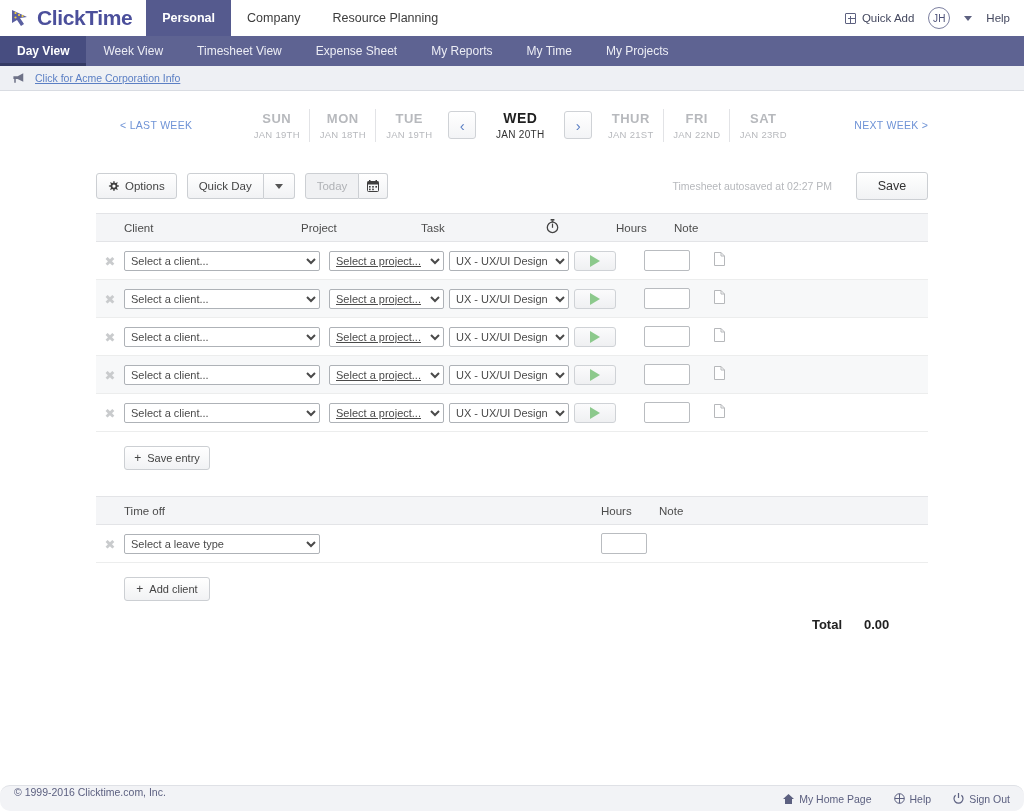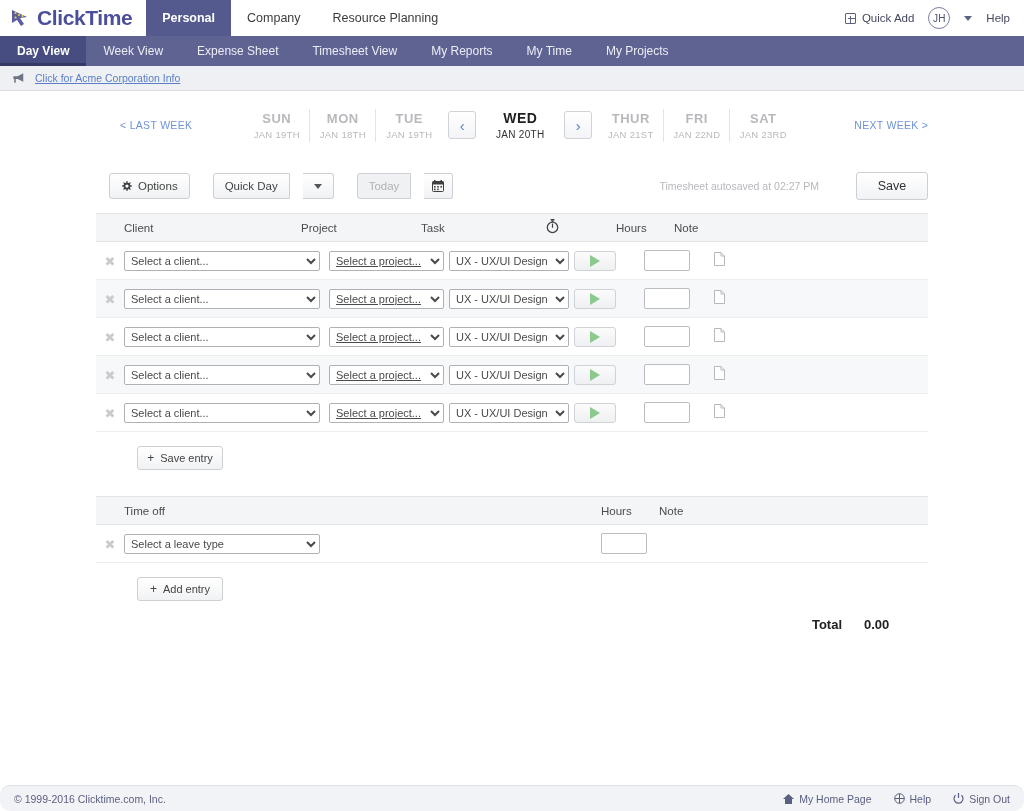--- a/index.html
+++ b/index.html
@@ -178,21 +178,20 @@
   .btn {
     height: 26px;
     border: 1px solid #cccfd3;
     border-radius: 3px;
     background: linear-gradient(#ffffff, #f1f2f4);
     font-size: 11.5px; color: #444;
     display: flex; align-items: center; justify-content: center;
     padding: 0 11px;
     cursor: pointer;
     white-space: nowrap;
-    margin-left: 13px;
   }
   .btn-group { display: flex; }
   .btn-group .btn { border-radius: 0; border-left: none; }
   .btn-group .btn:first-child { border-radius: 3px 0 0 3px; border-left: 1px solid #cccfd3; }
   .btn-group .btn:last-child { border-radius: 0 3px 3px 0; }
   .btn .gear { margin-right: 6px; display:inline-block; }
   .btn.disabled { color: #b0b2b6; background: #f0f1f3; }
   .btn.cal { padding: 0 8px; }
   .caret-sm {
     width: 0; height: 0;
@@ -301,21 +300,21 @@
     width: 86px; text-align: left; padding-left: 22px;
     font-size: 13px; font-weight: bold; color: #222;
   }
 
   
   .footer {
     position: absolute; left: 0; bottom: 0;
     width: 1024px; height: 26px;
     background: #f2f3f6;
     border-top: 1px solid #dfe1e6;
-    display: flex; align-items: center;
+    display: flex; 
     padding: 0 14px;
     font-size: 10.5px; color: #5c6080; border-radius: 10px;
   }
   .footer-right {
     margin-left: auto; display: flex; align-items: center; gap: 22px;
   }
   .fitem { display: flex; align-items: center; gap: 5px; cursor: pointer; }
   .fitem svg { display:block; }
 </style>
 </head>
@@ -344,22 +343,22 @@
     </div>
     <div class="avatar">JH</div>
     <div class="caret-down"></div>
     <div class="help-top">Help</div>
   </div>
 </div>
 
 <div class="subnav">
   <div class="subnav-item active">Day View</div>
   <div class="subnav-item">Week View</div>
+  <div class="subnav-item">Timesheet View</div>
   <div class="subnav-item">Expense Sheet</div>
-  <div class="subnav-item">Timesheet View</div>
   <div class="subnav-item">My Reports</div>
   <div class="subnav-item">My Time</div>
   <div class="subnav-item">My Projects</div>
 </div>
 
 <div class="notice">
   <svg class="megaphone" viewBox="0 0 16 12">
     <path d="M1.5 4.2 L6 4.2 L12 1 L12 10 L6 7 L4 7 L4 11 L2.4 11 L2.4 7 L1.5 7 Z" fill="#6e7287"></path>
   </svg>
   <a>Click for Acme Corporation Info</a>
@@ -630,21 +629,21 @@
       </div>
       <div class="c-hours">
         <input class="hrs" type="text" value="" style="">
       </div>
       <div class="c-note"></div>
     </div>
 
     <div class="addrow">
       <div class="btn btn-add">
         <span class="pl">+</span>
-        <span>Add entry</span>
+        <span>Add client</span>
       </div>
     </div>
   </div>
 
   <div class="totalrow">
     <div class="total-label">Total</div>
     <div class="total-value">0.00</div>
   </div>
 
 </div>

